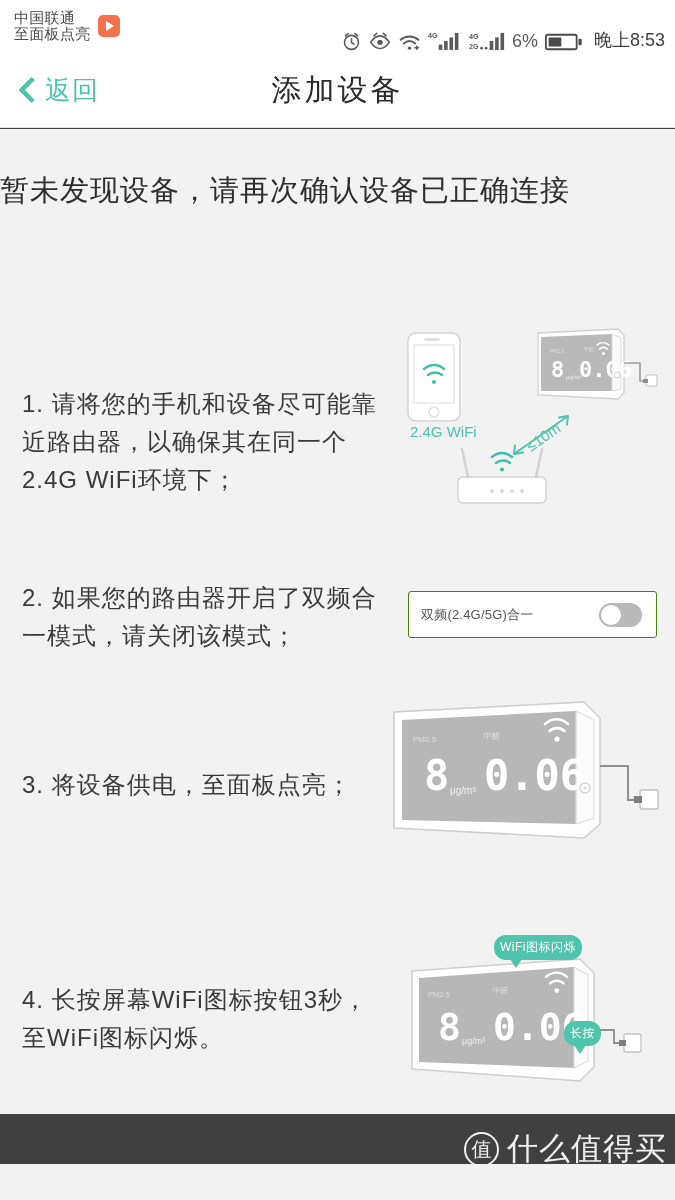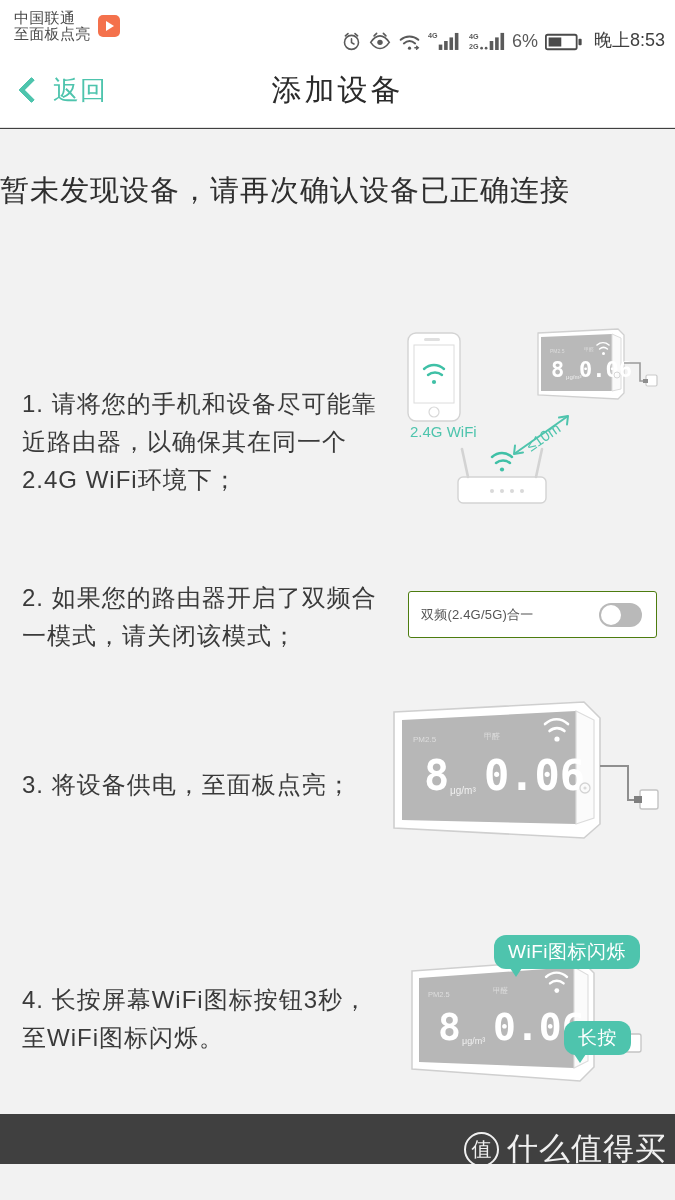--- a/index.html
+++ b/index.html
@@ -38,21 +38,21 @@
   .pct { font-size: 18px; color: #5a5a5a; letter-spacing: 0; }
   .clock-txt { font-size: 18px; color: #3f3f3f; margin-left: 4px; }
 
   
   .navbar {
     position: absolute; top: 52px; left: 0; width: 675px; height: 76px;
     background: #ffffff; border-bottom: 1px solid #e2e2e2;
   }
   .back-btn {
     position: absolute; left: 22px; top: 50%; transform: translateY(-50%);
-    display: flex; align-items: center; gap: 12px; cursor: pointer;
+    display: flex; align-items: center; gap: 4px; cursor: pointer;
   }
   .chev {
     width: 19px; height: 19px; border-left: 5px solid #4ec4ad;
     border-bottom: 5px solid #4ec4ad; transform: rotate(45deg);
     border-radius: 2px;
   }
   .back-label { font-size: 26px; color: #4ec4ad; letter-spacing: 1px; }
   .nav-title {
     position: absolute; left: 0; right: 0; top: 50%;
     transform: translateY(-50%); text-align: center;
@@ -123,21 +123,21 @@
   }
   .wm-text { color: #ffffff; font-size: 31px; letter-spacing: 1px; }
   .bottom-strip {
     position: absolute; left: 0; bottom: 0; width: 675px; height: 36px;
     background: #f2f2f2;
   }
 
   
   .bubble {
     position: absolute; background: #4ec4ad; color: #ffffff;
-    border-radius: 12px; font-size: 19px; padding: 4px 14px;
+    border-radius: 12px; font-size: 12px; padding: 4px 6px;
     white-space: nowrap; letter-spacing: .5px;
   }
   .bubble::after {
     content: ""; position: absolute; width: 0; height: 0;
     border-left: 6px solid transparent; border-right: 6px solid transparent;
     border-top: 9px solid #4ec4ad;
   }
   .b-wifi { left: 96px; top: 0px; }
   .b-wifi::after { left: 16px; bottom: -8px; }
   .b-press { left: 166px; top: 86px; }

